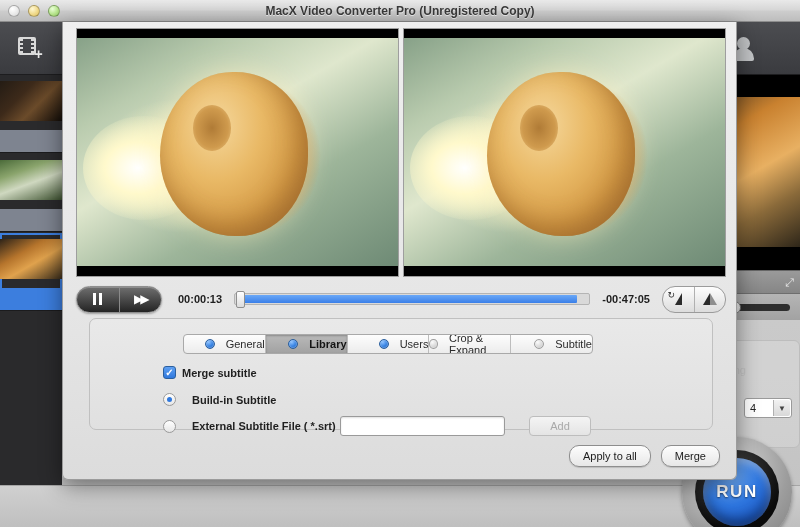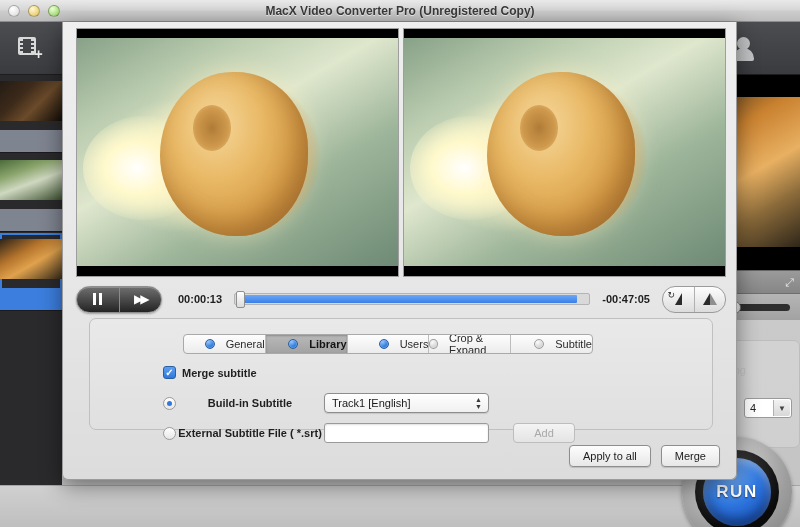--- a/index.html
+++ b/index.html
@@ -311,21 +311,21 @@
   .flabel { font-size: 11px; color: #1f1f1f; font-weight: bold; margin-left: 6px; }
   .radio {
     width: 13px; height: 13px; border-radius: 50%;
     background: linear-gradient(to bottom, #ffffff, #e6e6e6);
     border: 1px solid #9a9a9a; position: relative;
   }
   .radio.on:after {
     content: ""; position: absolute; left: 3px; top: 3px; width: 5px; height: 5px;
     border-radius: 50%; background: #2f78dd;
   }
-  .radio-label { font-size: 11px; color: #1f1f1f; font-weight: bold; margin-left: 0; width: 148px; text-align: center; }
+  .radio-label { font-size: 11px; color: #1f1f1f; font-weight: bold; margin-left: 16px; width: 148px; }
   .sel-box {
     position: relative; width: 165px; height: 20px;
     background: linear-gradient(to bottom, #ffffff, #f0f0f0);
     border: 1px solid #8d8d8d; border-radius: 4px;
     font-size: 11px; color: #1a1a1a; line-height: 18px; padding-left: 7px;
     box-shadow: 0 1px 1px rgba(0,0,0,.12);
   }
   .sel-box .stepper {
     position: absolute; right: 6px; top: 2px; display: flex; flex-direction: column;
     line-height: 7px; font-size: 7px; color: #3a3a3a;
@@ -340,21 +340,21 @@
     border: 1px solid #bdbdbd; border-radius: 4px;
     background: linear-gradient(to bottom, #f4f4f4, #e4e4e4);
     font-size: 11px; color: #a9a9a9;
     display: flex; align-items: center; justify-content: center;
   }
 
   .sheet-actions { position: absolute; right: 16px; bottom: 12px; display: flex; gap: 10px; }
   .btn {
     height: 22px; padding: 0 13px; line-height: 20px; font-size: 11px; color: #1c1c1c;
     background: linear-gradient(to bottom, #fdfdfd, #e7e7e7);
-    border: 1px solid #8e8e8e; border-radius: 4px;
+    border: 1px solid #8e8e8e; border-radius: 10px;
     box-shadow: 0 1px 1px rgba(0,0,0,.15);
   }
 </style>
 </head>
 <body>
 
 <div id="root">
 
   <div class="bg-sidebar">
     <div class="bg-sidebar-top">
@@ -524,27 +524,20 @@
     </div>
 
     <div class="form">
       <div class="frow r1">
         <span class="cb">✓</span>
         <span class="flabel">Merge subtitle</span>
       </div>
       <div class="frow">
         <span class="radio on"></span>
         <span class="radio-label">Build-in Subtitle</span>
-        <span class="sel-box">
-          <span>Track1 [English]</span>
-          <span class="stepper">
-              <span>▲</span>
-              <span>▼</span>
-            </span>
-        </span>
       </div>
       <div class="frow">
         <span class="radio"></span>
         <span class="radio-label">External Subtitle File ( *.srt)</span>
         <span class="text-field"></span>
         <span class="add-btn">Add</span>
       </div>
     </div>
 
     <div class="sheet-actions">

